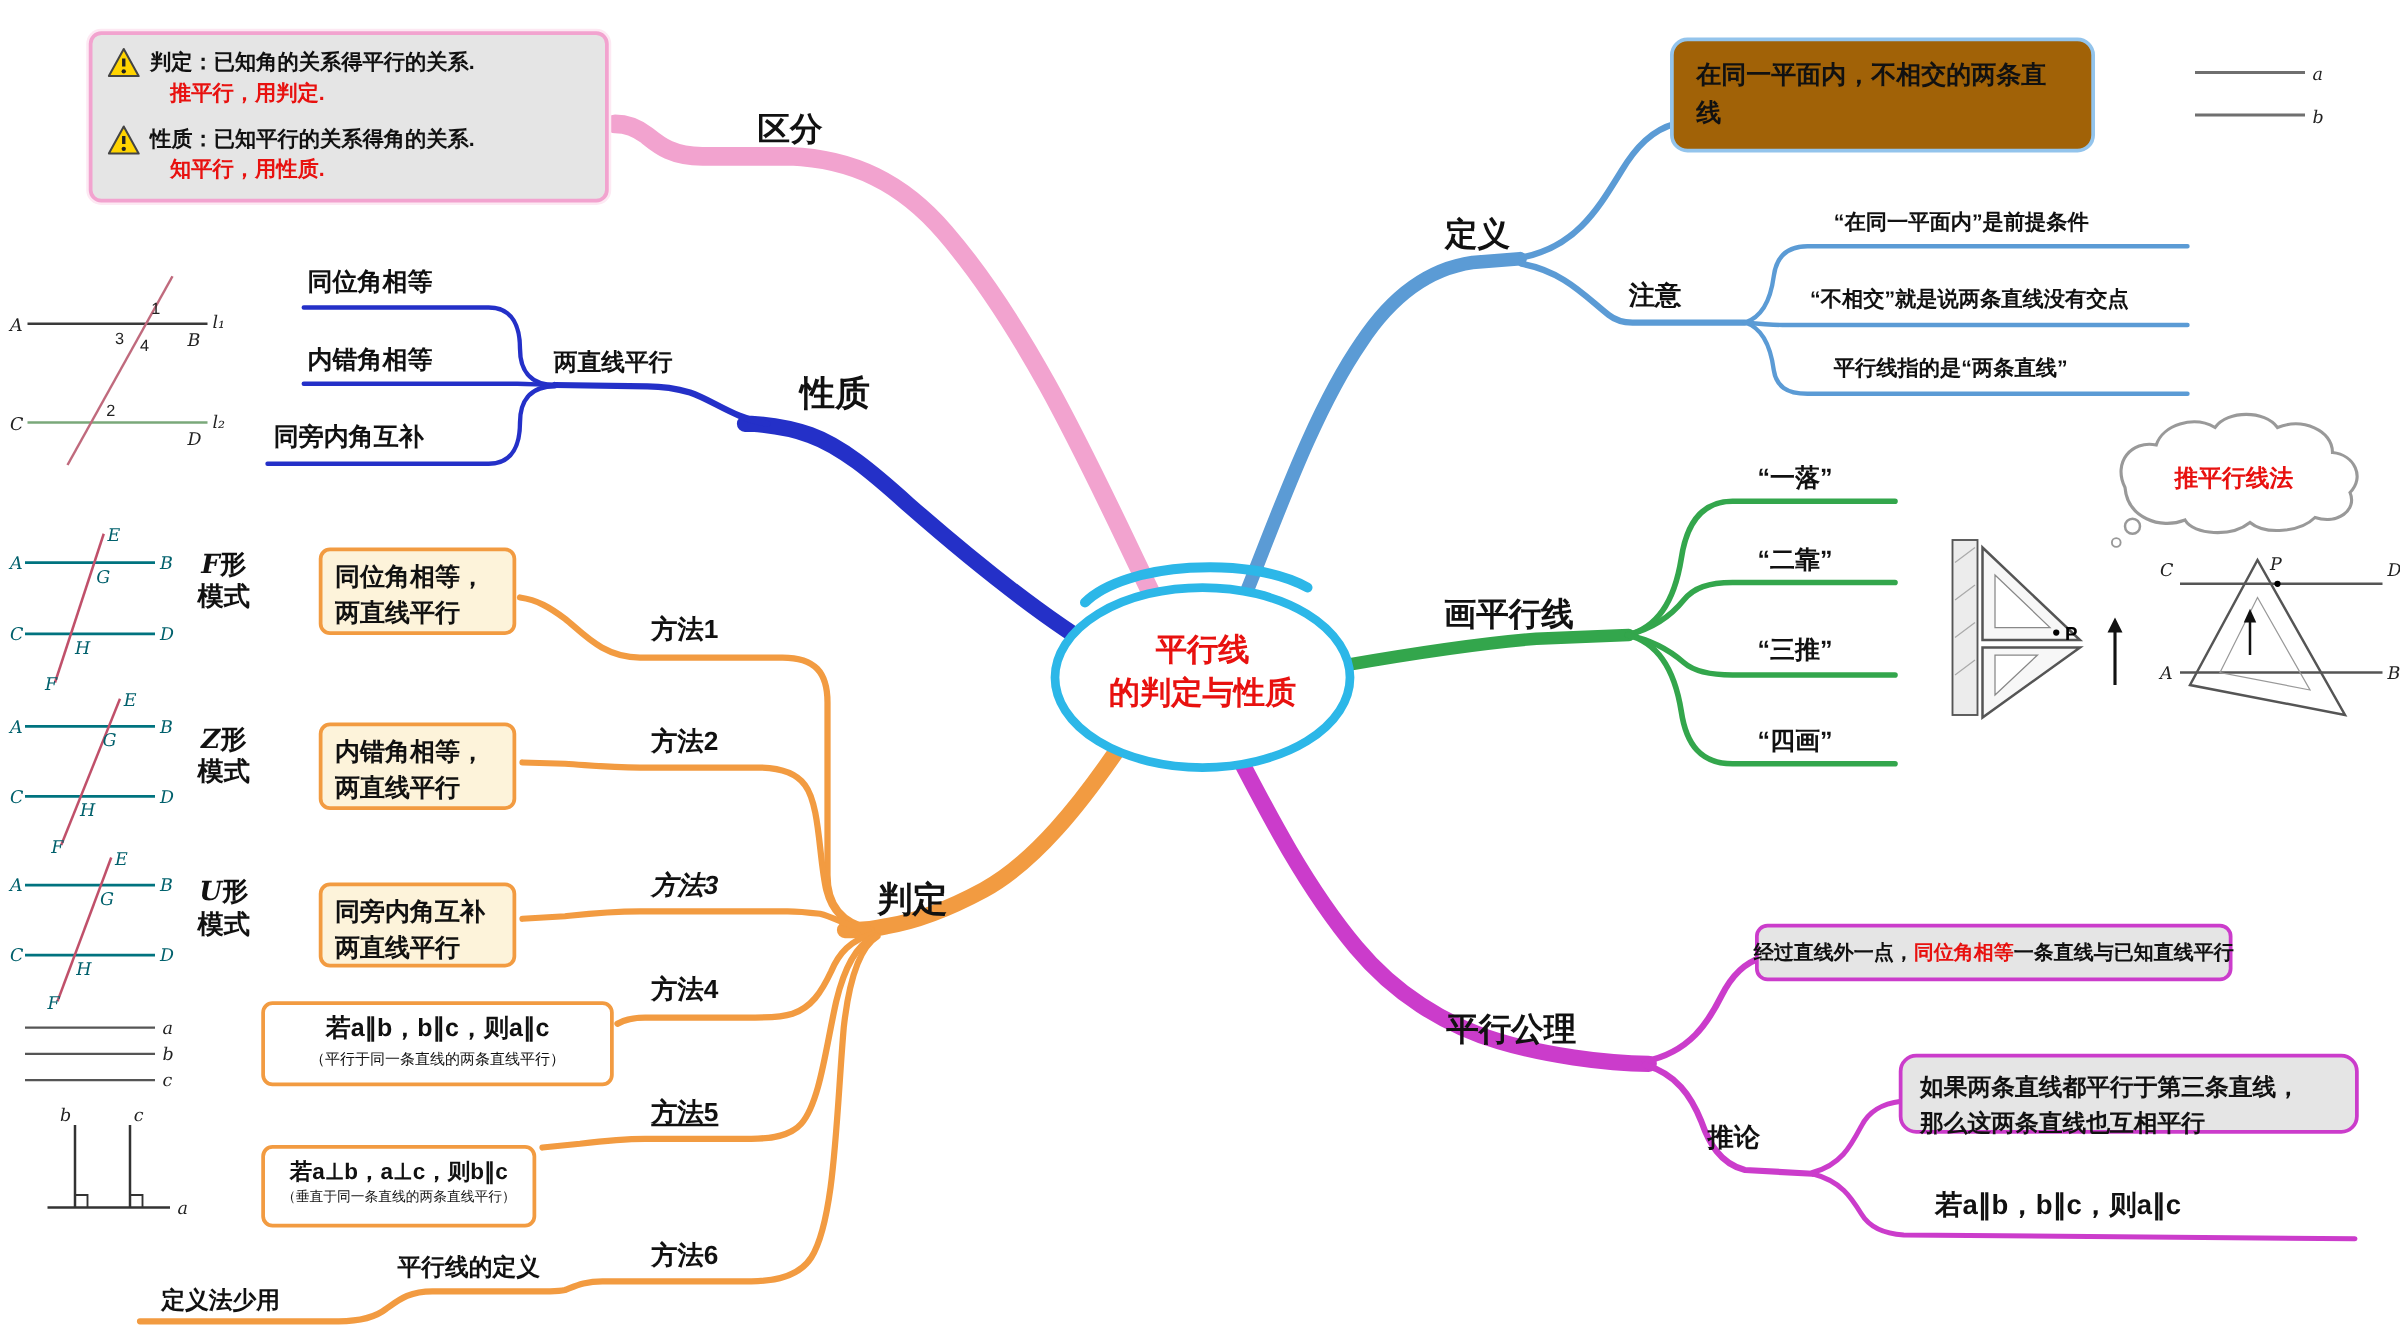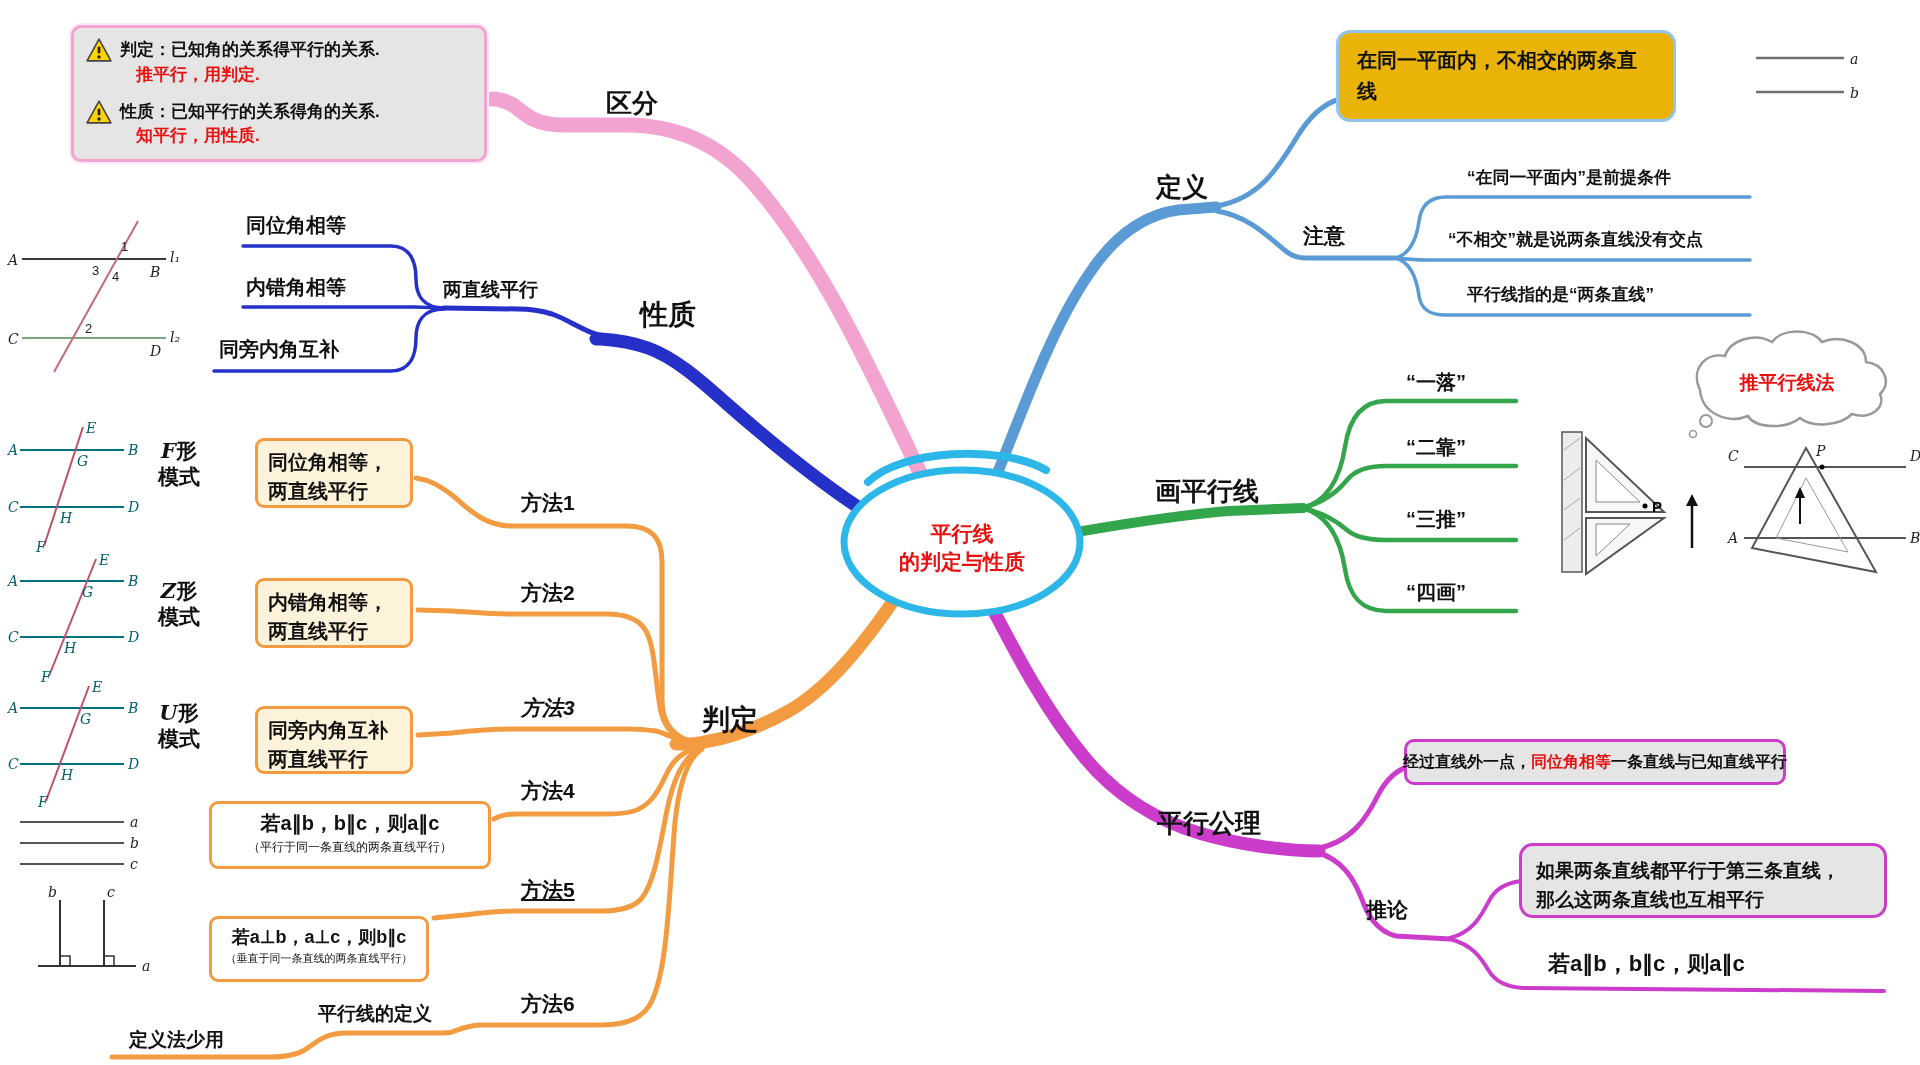--- a/index.html
+++ b/index.html
@@ -5,41 +5,41 @@
   body{margin:0;background:#fff;}
   .stage{position:relative;width:1920px;height:1065px;overflow:hidden;background:#fff;
          font-family:"Liberation Sans",sans-serif;color:#111;}
   svg.canvas{position:absolute;left:0;top:0;}
   .tk{fill:none;stroke-linecap:round;stroke-linejoin:round;}
   .lbl{position:absolute;font-weight:700;white-space:nowrap;}
   .l28{font-size:28px}.l26{font-size:26px}.l21{font-size:21px}.l20{font-size:20px}
   .l19{font-size:19px}.l17{font-size:17px}
   .red{color:#e8110f;}
   .center-text{position:absolute;left:850px;top:504px;width:224px;text-align:center;
-    color:#e8110f;font-weight:700;font-size:21px;line-height:1.35;margin-top:16px;}
+    color:#e8110f;font-weight:700;font-size:25px;line-height:1.35;}
   .warn-box{position:absolute;left:71px;top:25px;width:416px;height:137px;box-sizing:border-box;
     border:3px solid #f2a3cf;border-radius:10px;background:#e5e5e5;padding:10px 12px;
     display:flex;flex-direction:column;justify-content:space-between;box-shadow:0 0 0 2px #fde9f3;}
   .warn-row{display:flex;gap:8px;align-items:flex-start;}
   .warn-texts{font-weight:700;font-size:17px;line-height:1.45;}
   .warn-red{color:#e8110f;padding-left:16px;}
   .defbox{position:absolute;left:1336px;top:30px;width:340px;height:92px;box-sizing:border-box;
-    border:3px solid #93c4ec;border-radius:14px;background:#eab308;font-size:20px;font-weight:700;
+    border:3px solid #93c4ec;border-radius:14px;background:#a16207;font-size:20px;font-weight:700;
     line-height:1.55;padding:12px 18px;}
   .mbox{position:absolute;border:3px solid #f29b41;border-radius:9px;background:#fdf3da;
     font-weight:700;font-size:20px;line-height:1.45;padding:7px 10px;box-sizing:border-box;}
   .mbox.white{background:#fff;text-align:center;padding:5px 6px;}
   .mnote{font-weight:400;font-size:12px;line-height:1.5;}
   .pattern{position:absolute;width:66px;text-align:center;font-weight:700;font-size:21px;line-height:1.25;}
   .pattern .pl{font-family:"DejaVu Serif",serif;font-style:italic;}
   .pbox{position:absolute;border:3px solid #cb3ccb;border-radius:10px;background:#e5e5e5;
     font-weight:700;box-sizing:border-box;}
   .axiom{left:1404px;top:739px;width:382px;height:46px;font-size:16px;
     display:flex;align-items:center;justify-content:center;white-space:nowrap;}
-  .corbox{left:1519px;top:843px;width:368px;height:75px;font-size:19px;line-height:1.55;
+  .corbox{left:1519px;top:843px;width:368px;height:64px;font-size:19px;line-height:1.55;
     padding:10px 14px;border-radius:14px;}
   .steplbl{position:absolute;font-weight:700;font-size:20px;white-space:nowrap;}
   .dlab{font-family:"DejaVu Serif",serif;font-style:italic;font-size:14px;fill:#222;}
   .dnum{font-family:"Liberation Sans",sans-serif;font-size:13px;fill:#222;}
   .teal{fill:#00606c;}
   .cloud-t{font-weight:700;font-size:19px;fill:#e8110f;font-family:"Liberation Sans",sans-serif;}
 </style>
 </head>
 <body>
 

